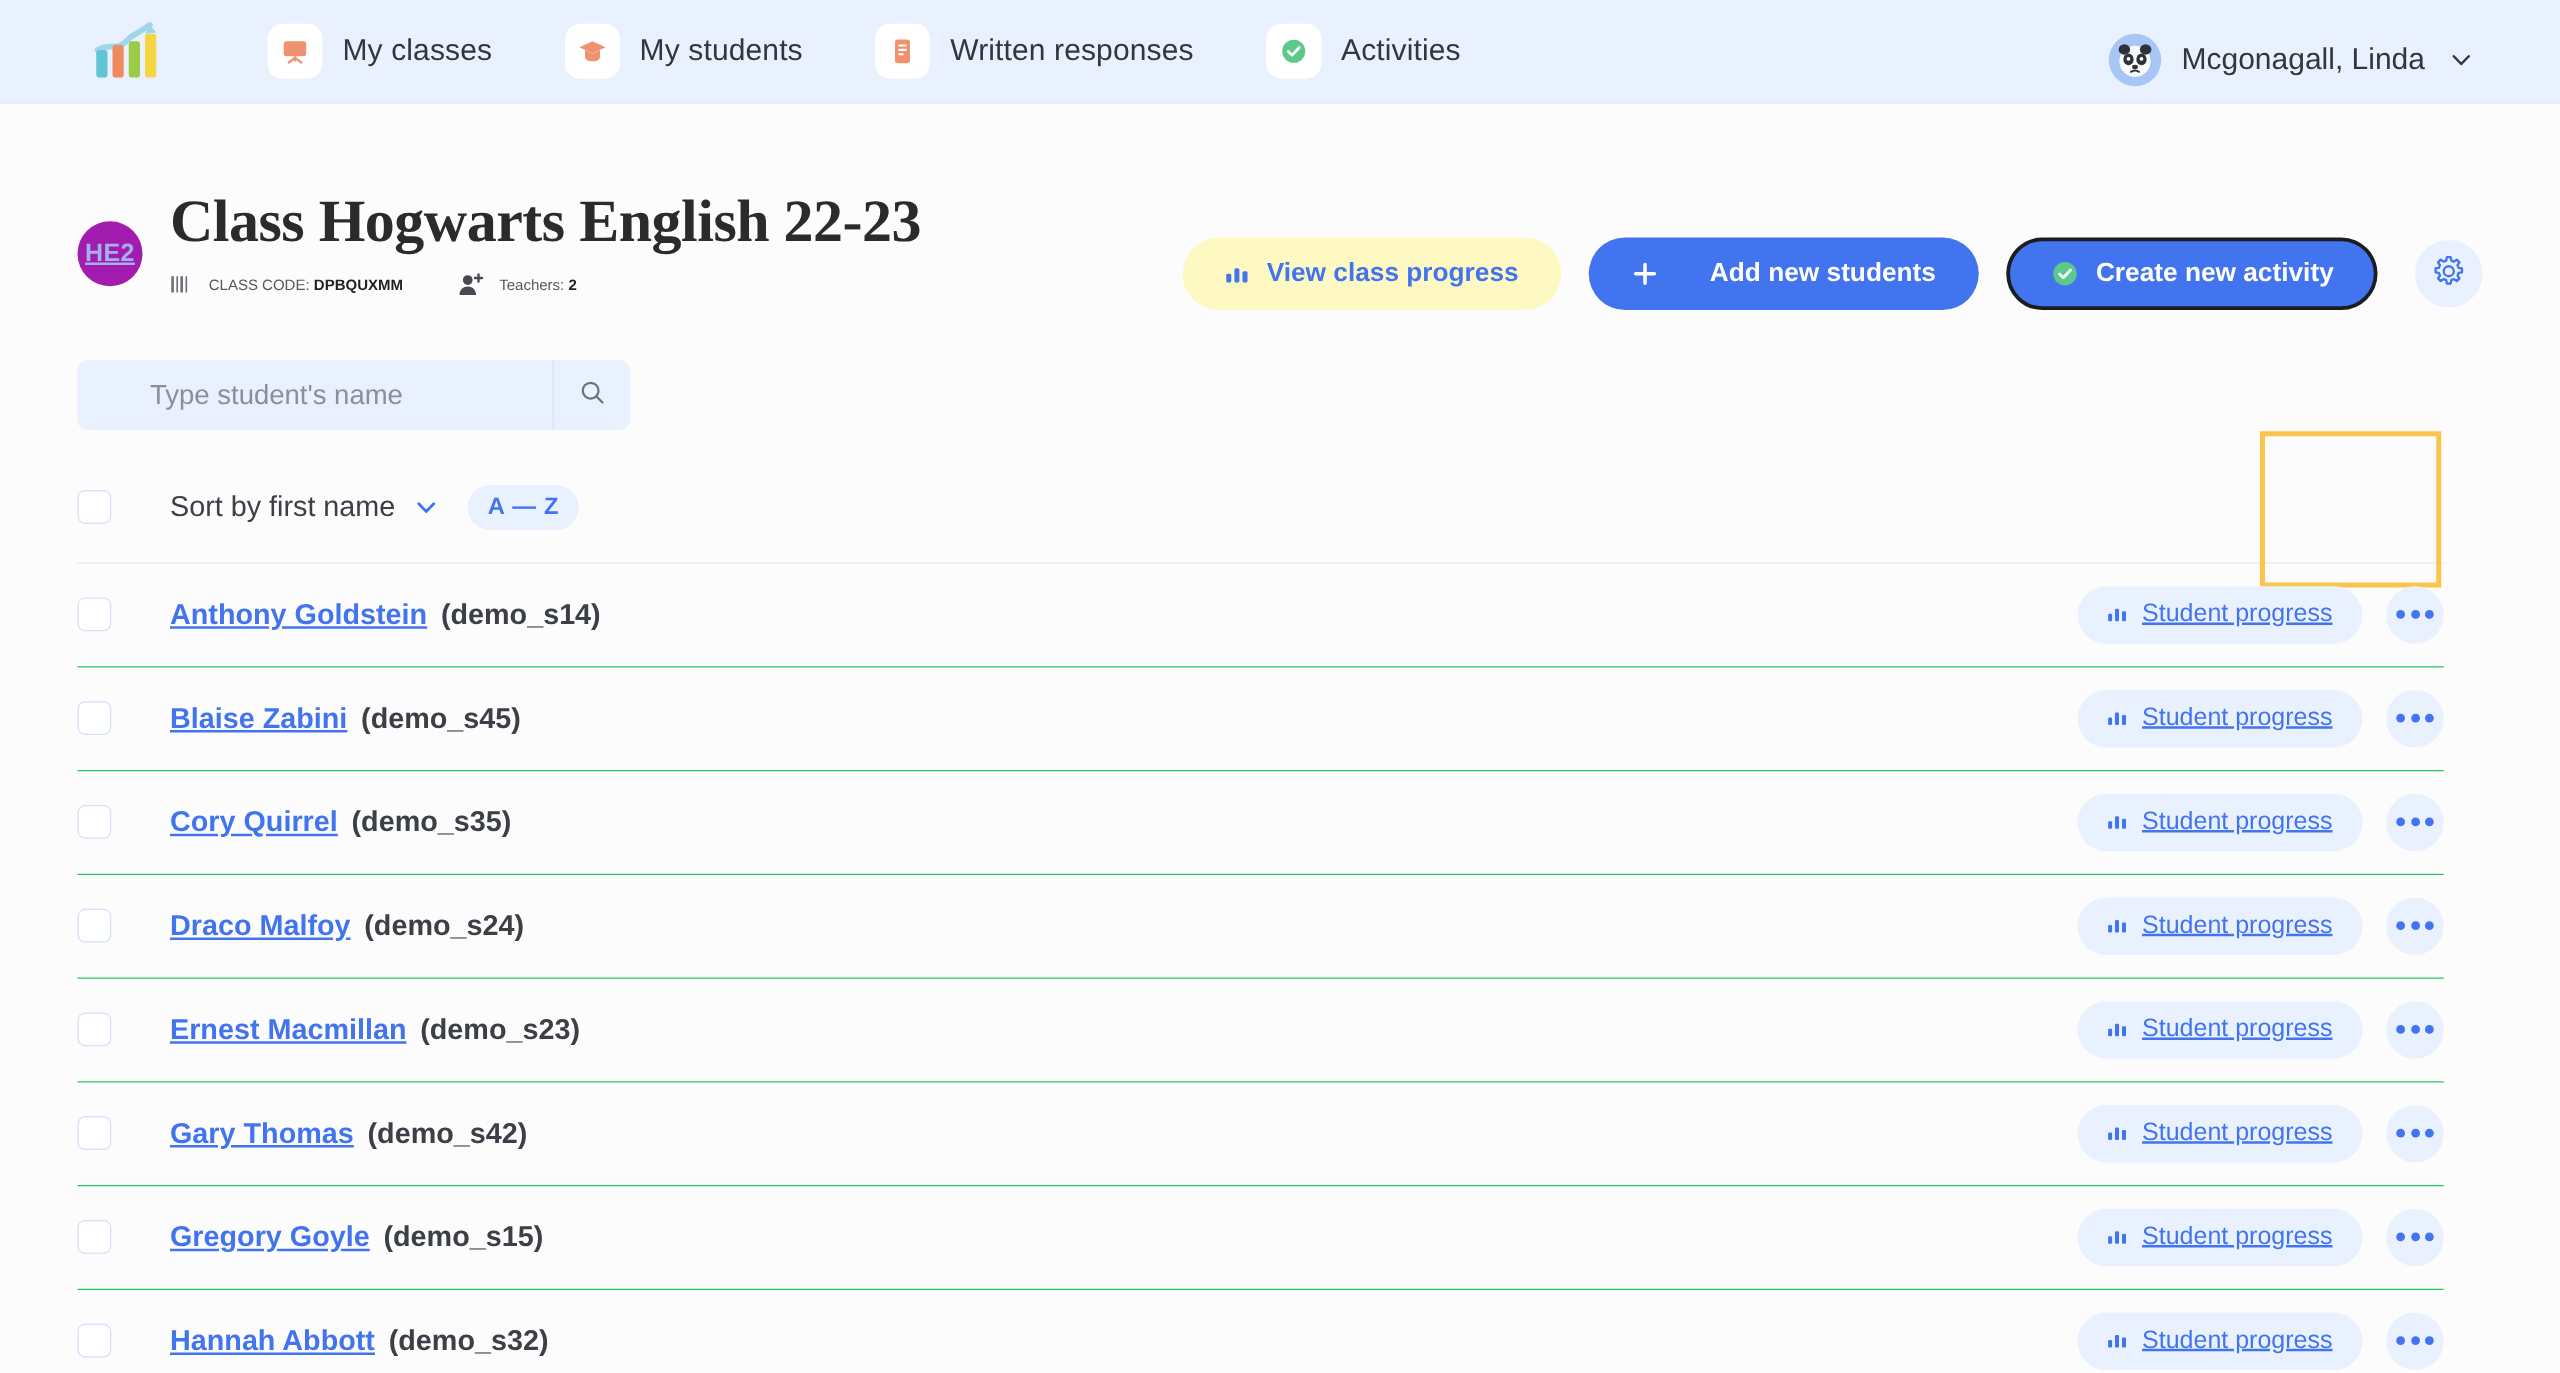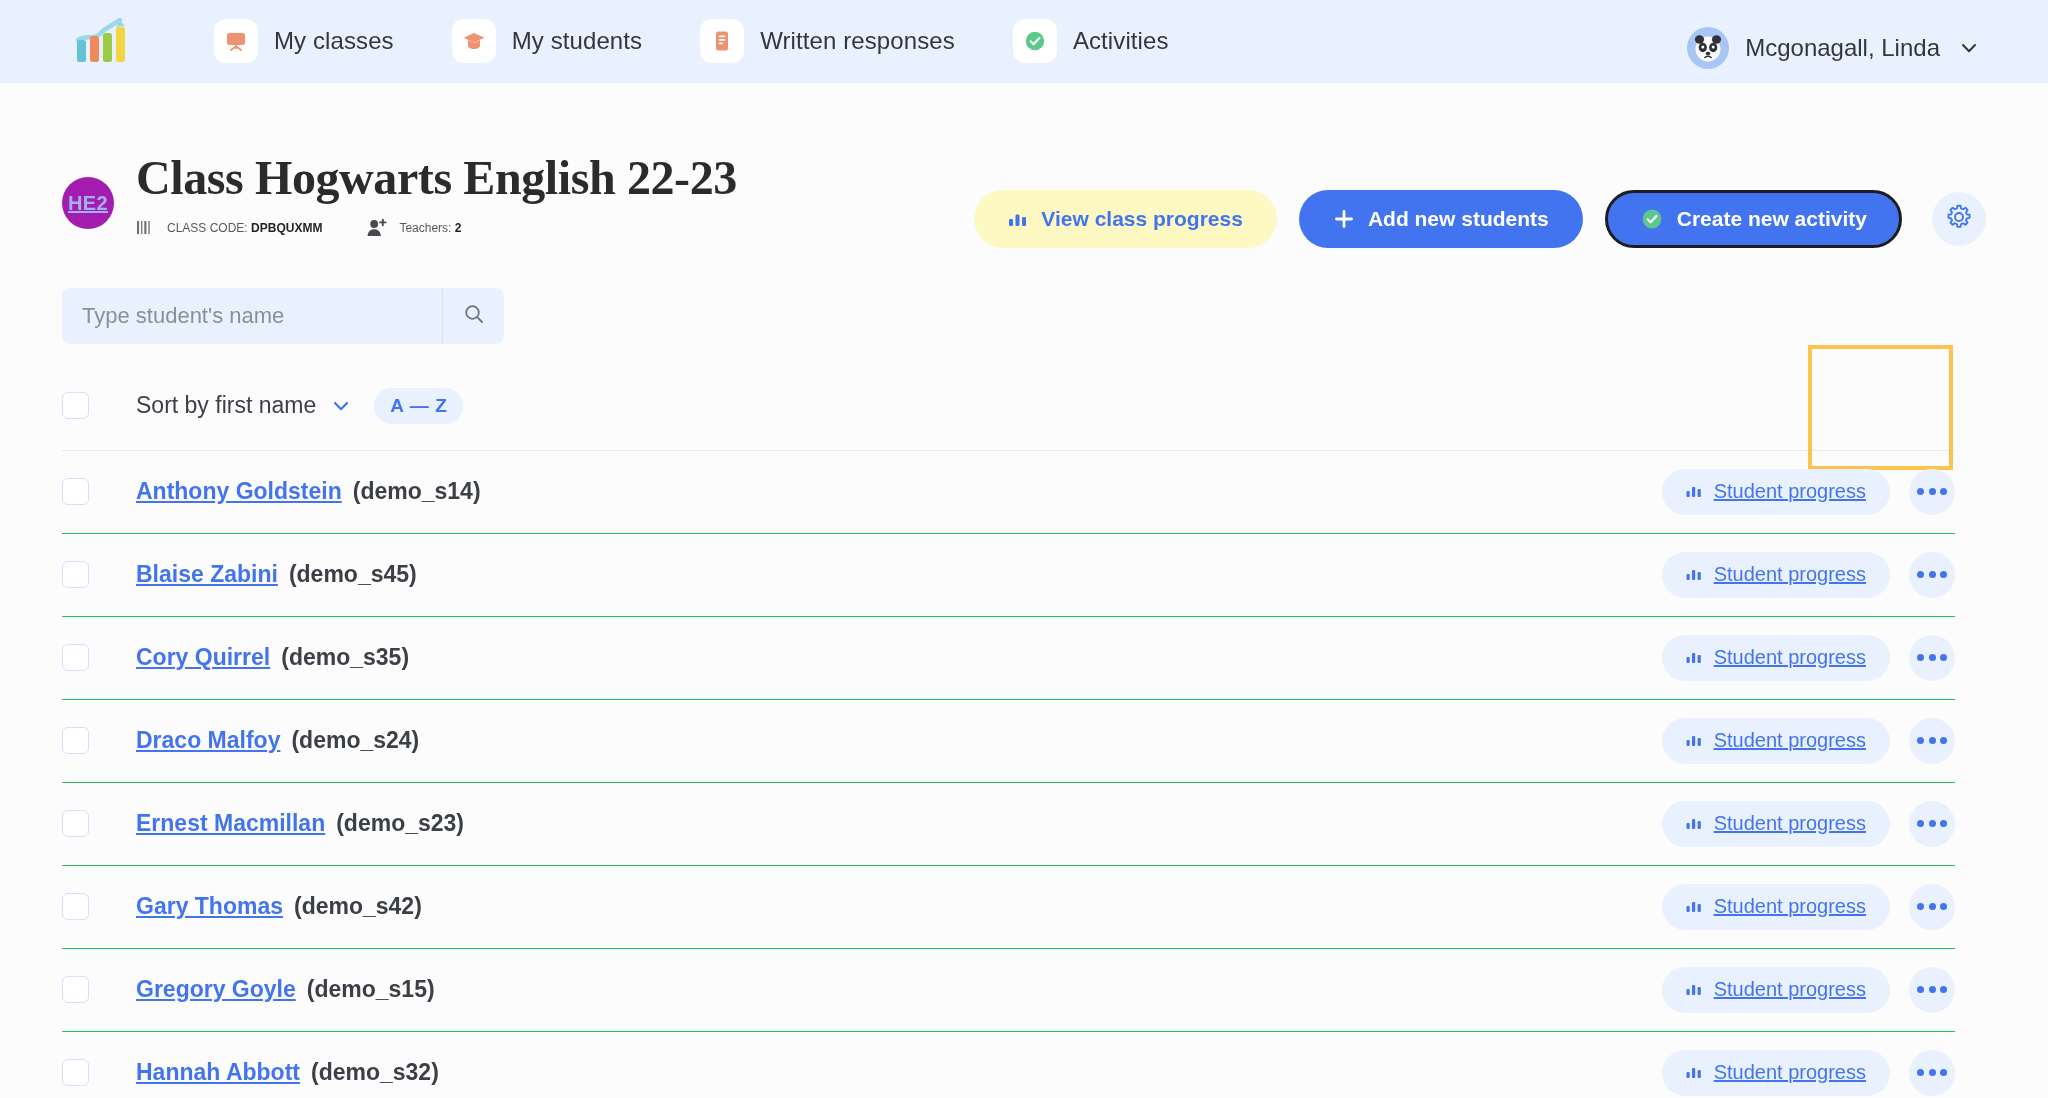--- a/index.html
+++ b/index.html
@@ -86,21 +86,21 @@
     border-radius: 40px; cursor: pointer; white-space: nowrap;
     font-weight: 700; font-size: 21px; border: none;
     font-family: "Liberation Sans", sans-serif;
   }
   #btn-view-progress {
     background: #fef9c3; color: #4274f0;
     height: 58px; padding: 0 34px; margin-right: 22px;
   }
   #btn-add-students {
     background: #4274f0; color: #ffffff;
-    height: 58px; padding: 0 34px; margin-right: 22px;
+    height: 58px; padding: 0 34px; margin-right: 22px; gap: 28px;
   }
   #btn-create-activity {
     background: #4274f0; color: #ffffff;
     height: 58px; padding: 0 32px; margin-right: 30px;
     border: 3px solid #1b1d21;
   }
   .btn-icon { display: flex; align-items: center; margin-right: 13px; }
   #btn-settings {
     width: 54px; height: 54px; border-radius: 50%;
     background: #eaf1fe;
@@ -111,21 +111,21 @@
     position: absolute; top: 155px; right: 33px;
     width: 145px; height: 125px;
     border: 4px solid #fbc44d; background: transparent;
     pointer-events: none;
   }
 
   
   #search-row { margin: 50px 0 0 62px; }
   #search-wrap {
     width: 442px; height: 56px; background: #eaf1fe;
-    border-radius: 8px; display: flex; align-items: flex-start;
+    border-radius: 8px; display: flex; align-items: flex-start; padding-left: 38px;
   }
   #search-input {
     flex: 1; height: 100%; background: transparent; border: none;
     outline: none; padding: 0 20px;
     font-size: 22px; color: #4c5158;
     font-family: "Liberation Sans", sans-serif;
   }
   #search-input::placeholder { color: #8a9099; }
   #search-btn {
     width: 62px; height: 100%; background: transparent; border: none;

